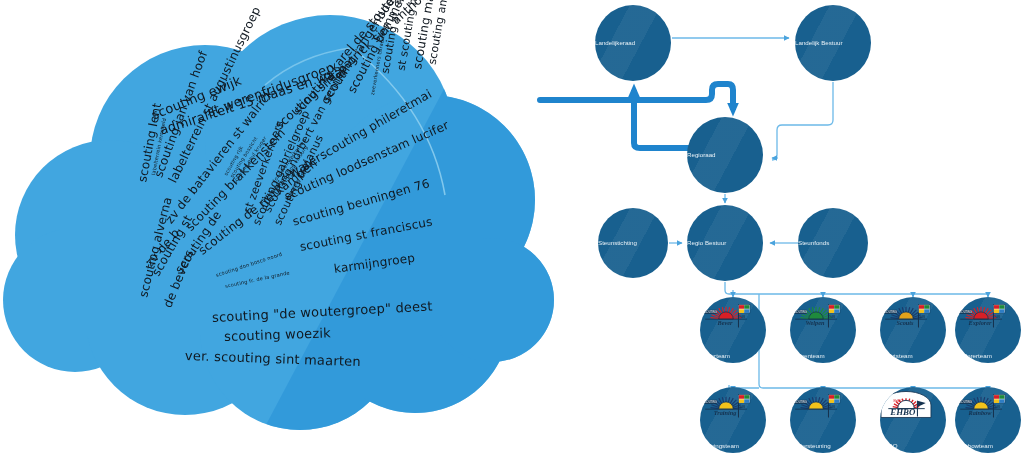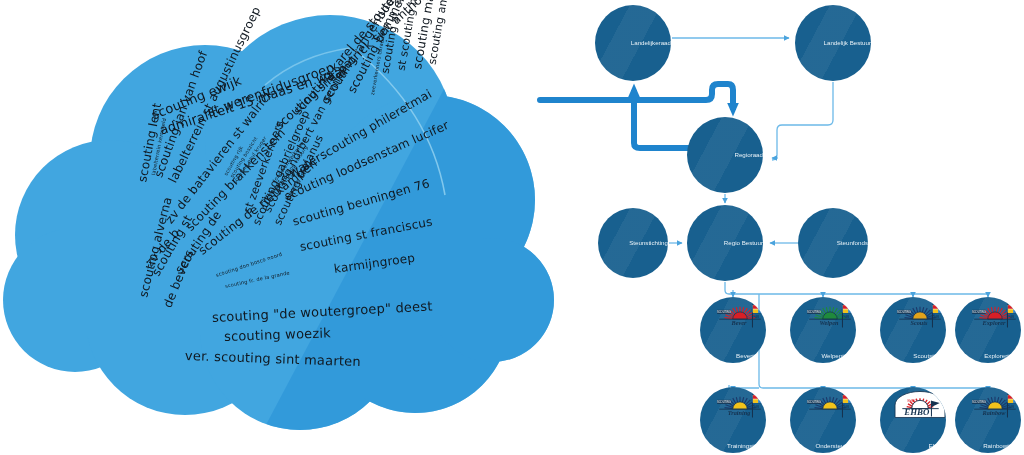--- a/index.html
+++ b/index.html
@@ -19,21 +19,21 @@
            font-family:"DejaVu Sans",sans-serif;
            white-space:nowrap;transform-origin:0 50%;
            font-weight:400;letter-spacing:0.2px;}
 
   
   #orgchart{position:absolute;left:0;top:0;width:1024px;height:455px;}
   .edges{position:absolute;left:0;top:0;}
 
   .node{position:absolute;border-radius:50%;
         background:#18608f;overflow:hidden;
-        display:flex;flex-direction:column;align-items:flex-end;
+        display:flex;flex-direction:column;align-items:flex-start;
         justify-content:center;gap:20px;}
   .node .sheen{position:absolute;left:0;top:0;width:100%;height:100%;
         background:linear-gradient(118deg,
            rgba(255,255,255,0) 0%,  rgba(255,255,255,0) 30%,
            rgba(255,255,255,.055) 30%, rgba(255,255,255,.055) 57%,
            rgba(255,255,255,0) 57%, rgba(255,255,255,0) 100%);}
   .node .label{position:relative;color:#e8f1f7;text-align:center;
         line-height:1.15;z-index:3;}
 
   .node.plain .label{font-size:6.2px;}

